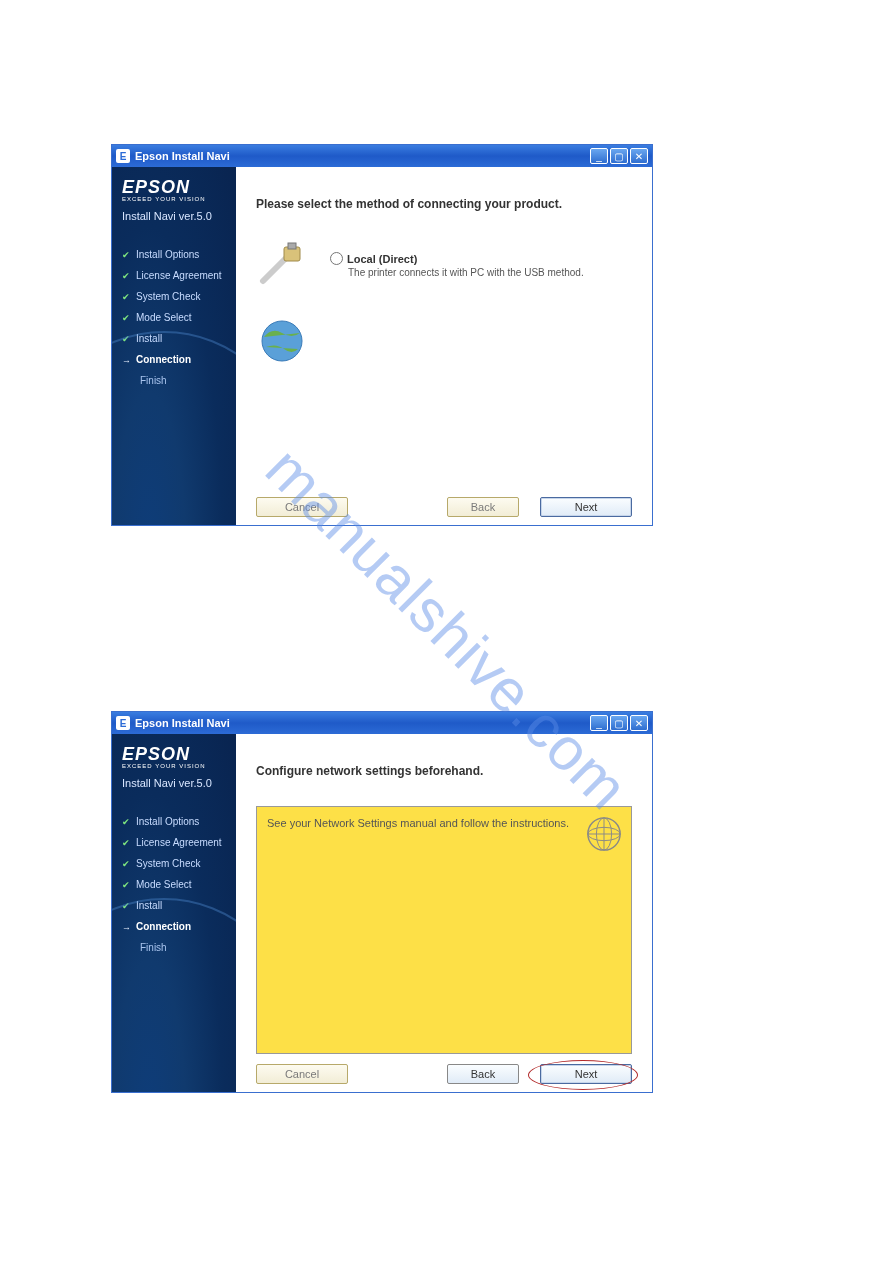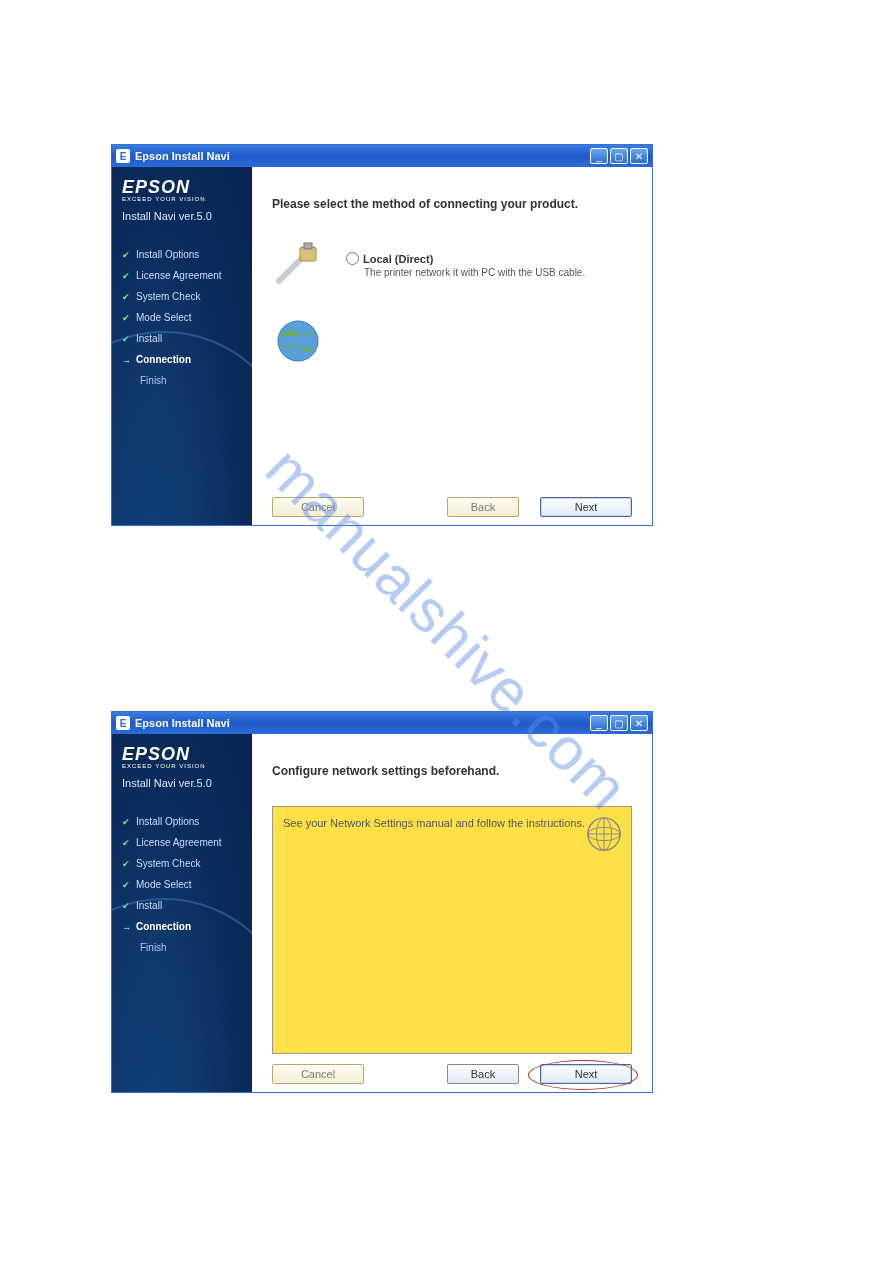--- a/index.html
+++ b/index.html
@@ -62,21 +62,21 @@
   }
   .tb-btn.min { background: linear-gradient(#6aa7f0,#2f6ed0); }
   .tb-btn.max { background: linear-gradient(#6aa7f0,#2f6ed0); }
   .tb-btn.close { background: linear-gradient(#6aa7f0,#2f6ed0); }
   .body {
     display: flex;
     height: 358px;
     background: #fff;
   }
   .sidebar {
-    width: 140px;
+    width: 124px;
     background: radial-gradient(ellipse at 30% 110%, #0e3d7a 0%, #103a6e 30%, #0a2c5c 60%, #092450 100%);
     color: #fff;
     padding: 10px 8px 0 10px;
     position: relative;
     overflow: hidden;
   }
   .sidebar::after {
     content: "";
     position: absolute;
     bottom: -70px; left: -80px;
@@ -255,21 +255,21 @@
               <path d="M5 40 L28 17" stroke="#ccc" stroke-width="6" stroke-linecap="round"></path>
               <rect x="26" y="6" width="16" height="14" rx="2" fill="#d9c27a" stroke="#a08a4a"></rect>
               <rect x="30" y="2" width="8" height="6" fill="#aaa" stroke="#777"></rect>
             </svg>
         </div>
         <div class="opt-text">
           <div class="radio-line">
             <input type="radio" name="conn1" style="">
             <span class="label">Local (Direct)</span>
           </div>
-          <div class="desc">The printer network it with PC with the USB cable.</div>
+          <div class="desc">The printer connects it with PC with the USB method.</div>
         </div>
       </div>
 
       <div class="option-row">
         <div class="img globe-icon">
           <svg viewBox="0 0 48 48">
               <circle cx="24" cy="24" r="20" fill="#5aa0d8"></circle>
               <path d="M6 20 Q14 10 24 16 Q34 22 42 16" fill="#6ab04c"></path>
               <path d="M8 30 Q18 26 26 32 Q34 38 40 32" fill="#6ab04c"></path>
               <circle cx="24" cy="24" r="20" fill="none" stroke="#3a7bb8" stroke-width="1"></circle>

